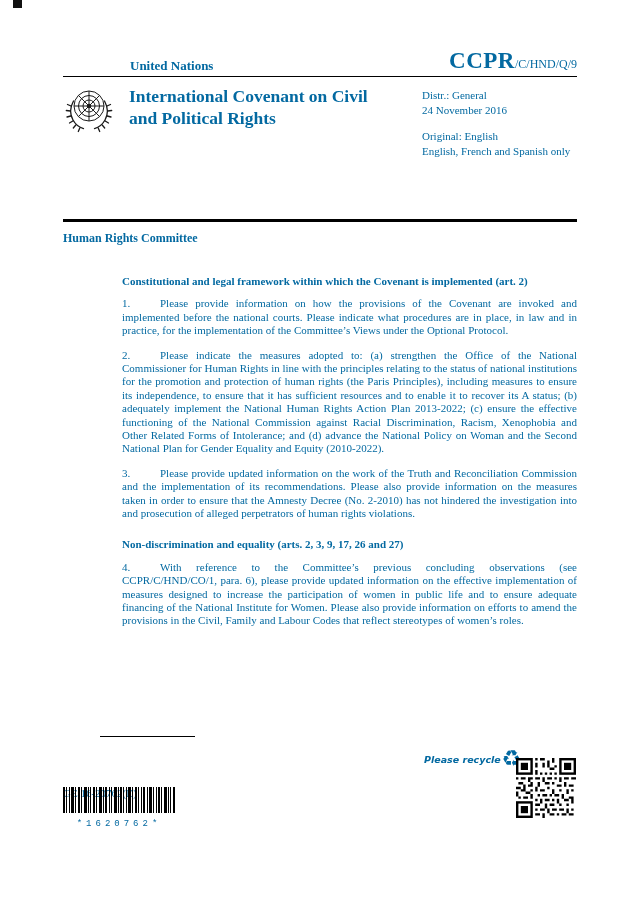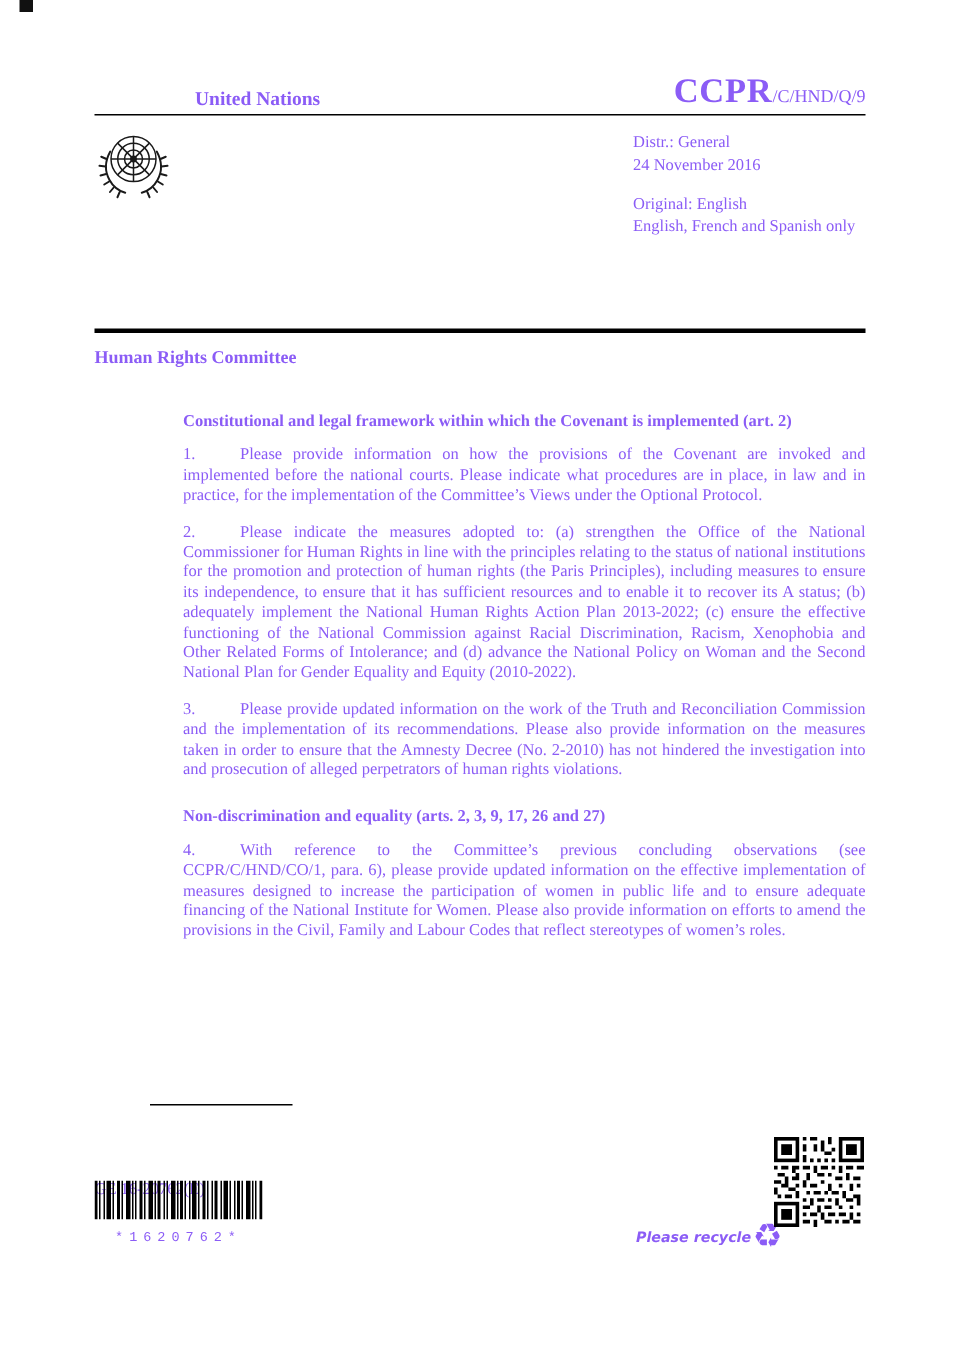--- a/index.html
+++ b/index.html
@@ -1,18 +1,18 @@
 <!DOCTYPE html>
 <html><head>
 <meta charset="utf-8">
 <style>
   html,body { margin:0; padding:0; background:#f2f2f0; }
   .page {
     position:relative; width:640px; height:905px; margin:0 auto;
-    background:#ffffff; color:#8b5cf6;
+    background:#ffffff; color:#0369a1;
     font-family:"Liberation Serif", serif;
     overflow:hidden;
   }
   .cropmark { position:absolute; left:13px; top:0; width:9px; height:8px; background:#111; }
 
   
   .header-row1 {
     position:absolute; left:63px; right:63px; top:48px;
     display:flex; justify-content:space-between; align-items:flex-end;
   }
@@ -46,21 +46,21 @@
   .footnote sup { font-size:7.5px; margin-right:7px; }
 
   
   .ge-number { position:absolute; left:63px; top:787px; font-size:11px; }
   .barcode-wrap { position:absolute; left:63px; top:787px; width:112px; }
   .barcode-text {
     margin-top:2px; text-align:center; font-family:Liberation Mono, monospace;
     font-size:9px; letter-spacing:4px; white-space:nowrap;
   }
   .recycle-wrap {
-    position:absolute; left:424px; top:814px;
+    position:absolute; left:424px; top:748px;
     display:flex; align-items:center; gap:1px;
   }
   .recycle-label { font-family:"DejaVu Sans", sans-serif; font-weight:bold; font-style:italic; font-size:9.5px; }
   .recycle-glyph { font-family:"DejaVu Sans", sans-serif; font-size:22px; line-height:1; }
   .qr-wrap { position:absolute; left:516px; top:758px; width:60px; height:60px; }
 </style>
 </head>
 <body>
 
 <div class="page">
@@ -87,20 +87,21 @@
           <line x1="36.6" y1="10.4" x2="15.4" y2="31.6"></line>
         </g>
         <g fill="none" stroke="#1a1a1a" stroke-width="1.3" stroke-linecap="round">
           <path d="M10.5 16 q-5.5 10 -0.5 19 q3.5 6.5 10.5 8.5"></path>
           <path d="M41.5 16 q5.5 10 0.5 19 q-3.5 6.5 -10.5 8.5"></path>
           <path d="M8 21 l-3.5 -1.5 M7.3 26 l-4 -0.5 M7.8 31 l-3.8 1 M9.8 36 l-3.3 2 M12.8 40 l-2.5 3 M16.8 43 l-1.5 3.5"></path>
           <path d="M44 21 l3.5 -1.5 M44.7 26 l4 -0.5 M44.2 31 l3.8 1 M42.2 36 l3.3 2 M39.2 40 l2.5 3 M35.2 43 l1.5 3.5"></path>
         </g>
       </svg>
     </div>
+    <div class="covenant-title">International Covenant on Civil and Political Rights</div>
     <div class="distr-block">
       <div>Distr.: General</div>
       <div>24 November 2016</div>
       <div class="gap">Original: English</div>
       <div>English, French and Spanish only</div>
     </div>
   </div>
 
   <div class="thick-rule"></div>
   <div class="committee">Human Rights Committee</div>

